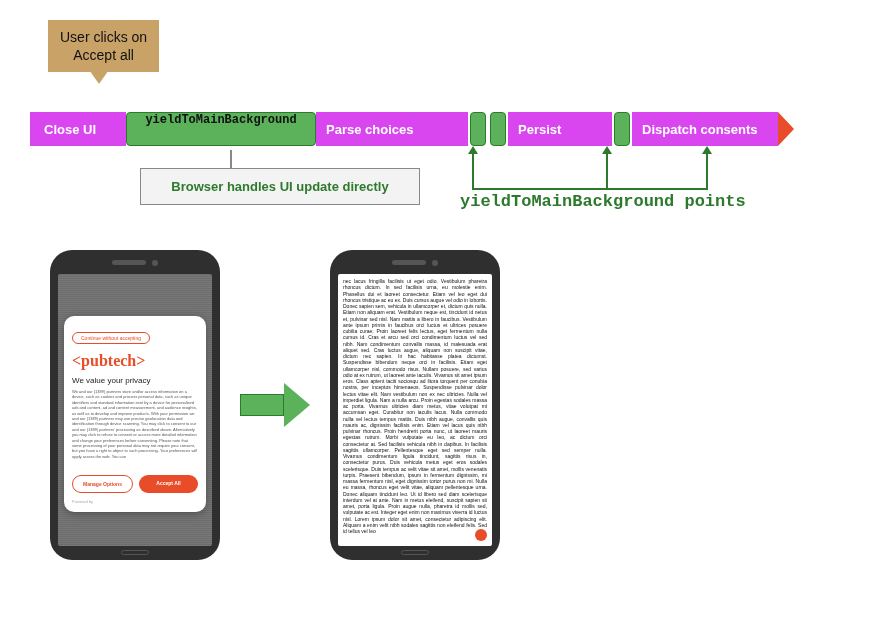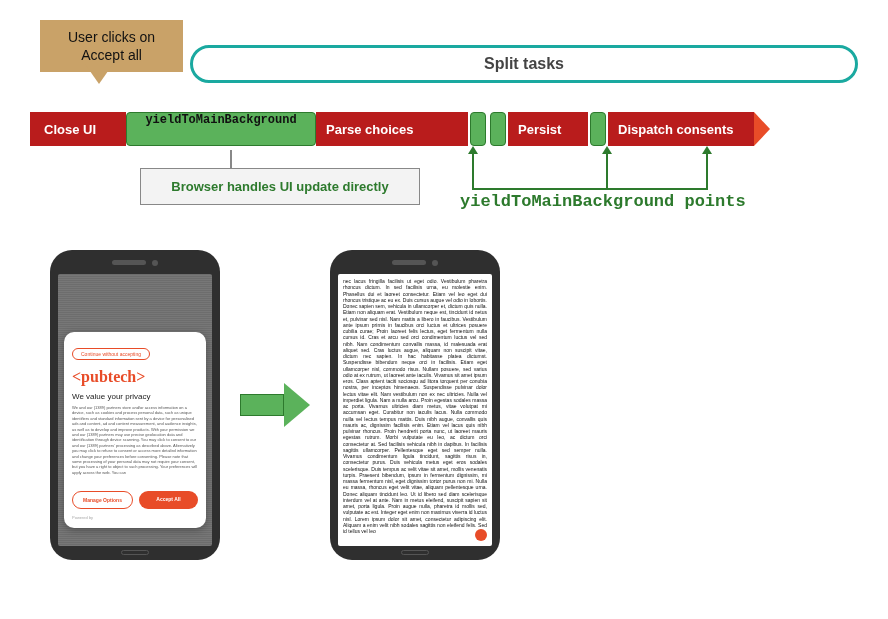--- a/index.html
+++ b/index.html
@@ -9,24 +9,24 @@
     font-family: Arial, Helvetica, sans-serif;
     background: #fff;
     width: 888px;
   }
   .top-row {
     position: relative;
     height: 80px;
   }
   .callout {
     position: absolute;
-    left: 10px;
+    left: 18px;
     top: 0;
     background: #C9A268;
-    padding: 8px 28px;
+    padding: 8px 12px;
     font-size: 14px;
     color: #111;
     text-align: center;
     line-height: 1.3;
   }
   .callout-tail {
     position: absolute;
     left: 55px;
     top: 44px;
     width: 0; height: 0;
@@ -50,21 +50,21 @@
     color: #444;
   }
   .timeline {
     position: relative;
     height: 34px;
     margin-top: 12px;
     display: flex;
     align-items: stretch;
   }
   .seg {
-    background: #b91c1c;
+    background: #d946ef;
     color: #fff;
     font-weight: bold;
     font-size: 13px;
     display: flex;
     align-items: center;
     padding: 0 10px;
     white-space: nowrap;
   }
   .seg.first { padding-left: 14px; }
   .arrowhead {
@@ -183,21 +183,21 @@
     height: 272px;
     border-radius:2px;
     overflow:hidden;
     position:relative;
   }
   .screen-dim {
     background: repeating-linear-gradient(0deg,#777 0,#777 1px,#6d6d6d 1px,#6d6d6d 2px);
   }
   .consent-card {
     position:absolute;
-    left:6px; right:6px; top:58px;
+    left:6px; right:6px; top:42px;
     background:#fff;
     border-radius:10px;
     padding:10px 8px 8px 8px;
     box-shadow:0 2px 8px rgba(0,0,0,.3);
   }
   .card-pill {
     display:inline-block;
     border:1px solid #E84C28;
     border-radius:10px;
     color:#E84C28;
@@ -278,38 +278,35 @@
 </style>
 </head>
 <body>
 
 <div class="top-row">
   <div class="callout">
     <span>User clicks on</span><br>
     <span>Accept all</span>
   </div>
   <div class="callout-tail"></div>
-  <div class="split-pill">
-    <span>Split tasks</span>
-  </div>
 </div>
 
 <div class="timeline">
   <div class="seg first" style="width:96px">
     <span>Close UI</span>
   </div>
   <div class="green-block yield-big">
     <span>yieldToMainBackground</span>
   </div>
   <div class="seg" style="width:152px">
     <span>Parse choices</span>
   </div>
   <div class="green-block green-chip"></div>
   <div class="green-block green-chip"></div>
-  <div class="seg" style="width:80px">
+  <div class="seg" style="width:104px">
     <span>Persist</span>
   </div>
   <div class="green-block green-chip"></div>
   <div class="seg" style="width:146px">
     <span>Dispatch consents</span>
   </div>
   <div class="arrowhead"></div>
 </div>
 
 <div class="below-timeline">

